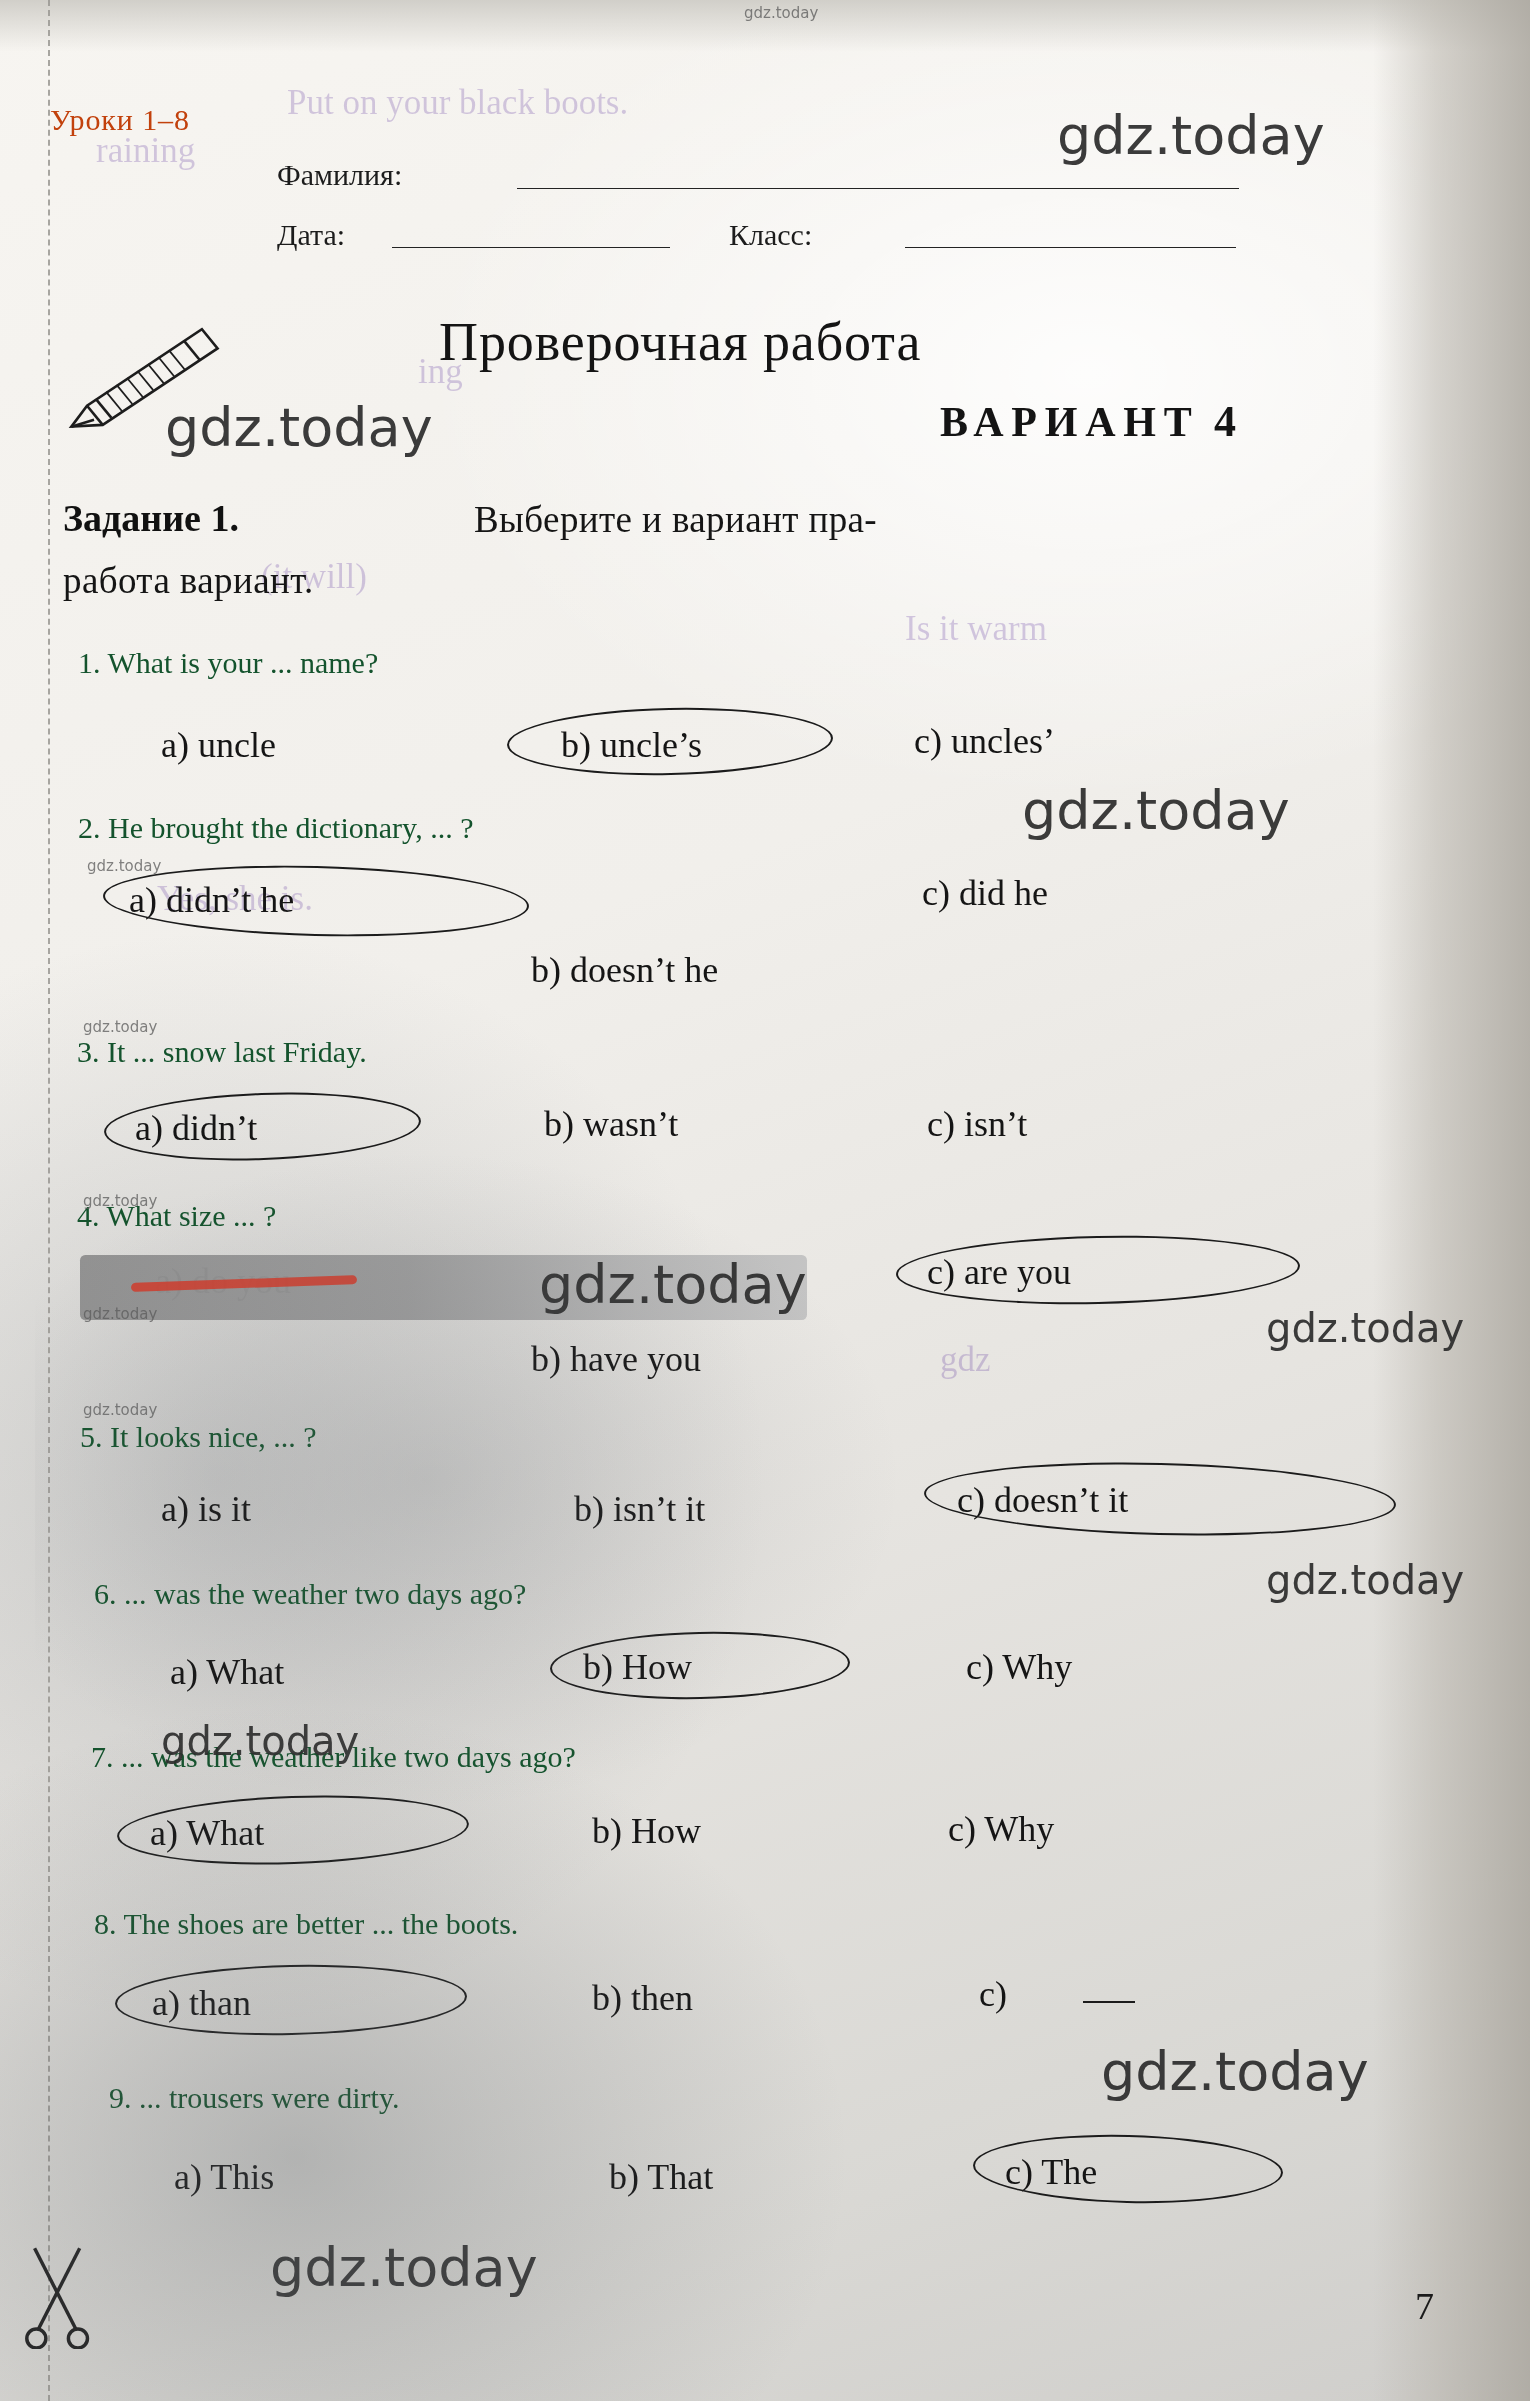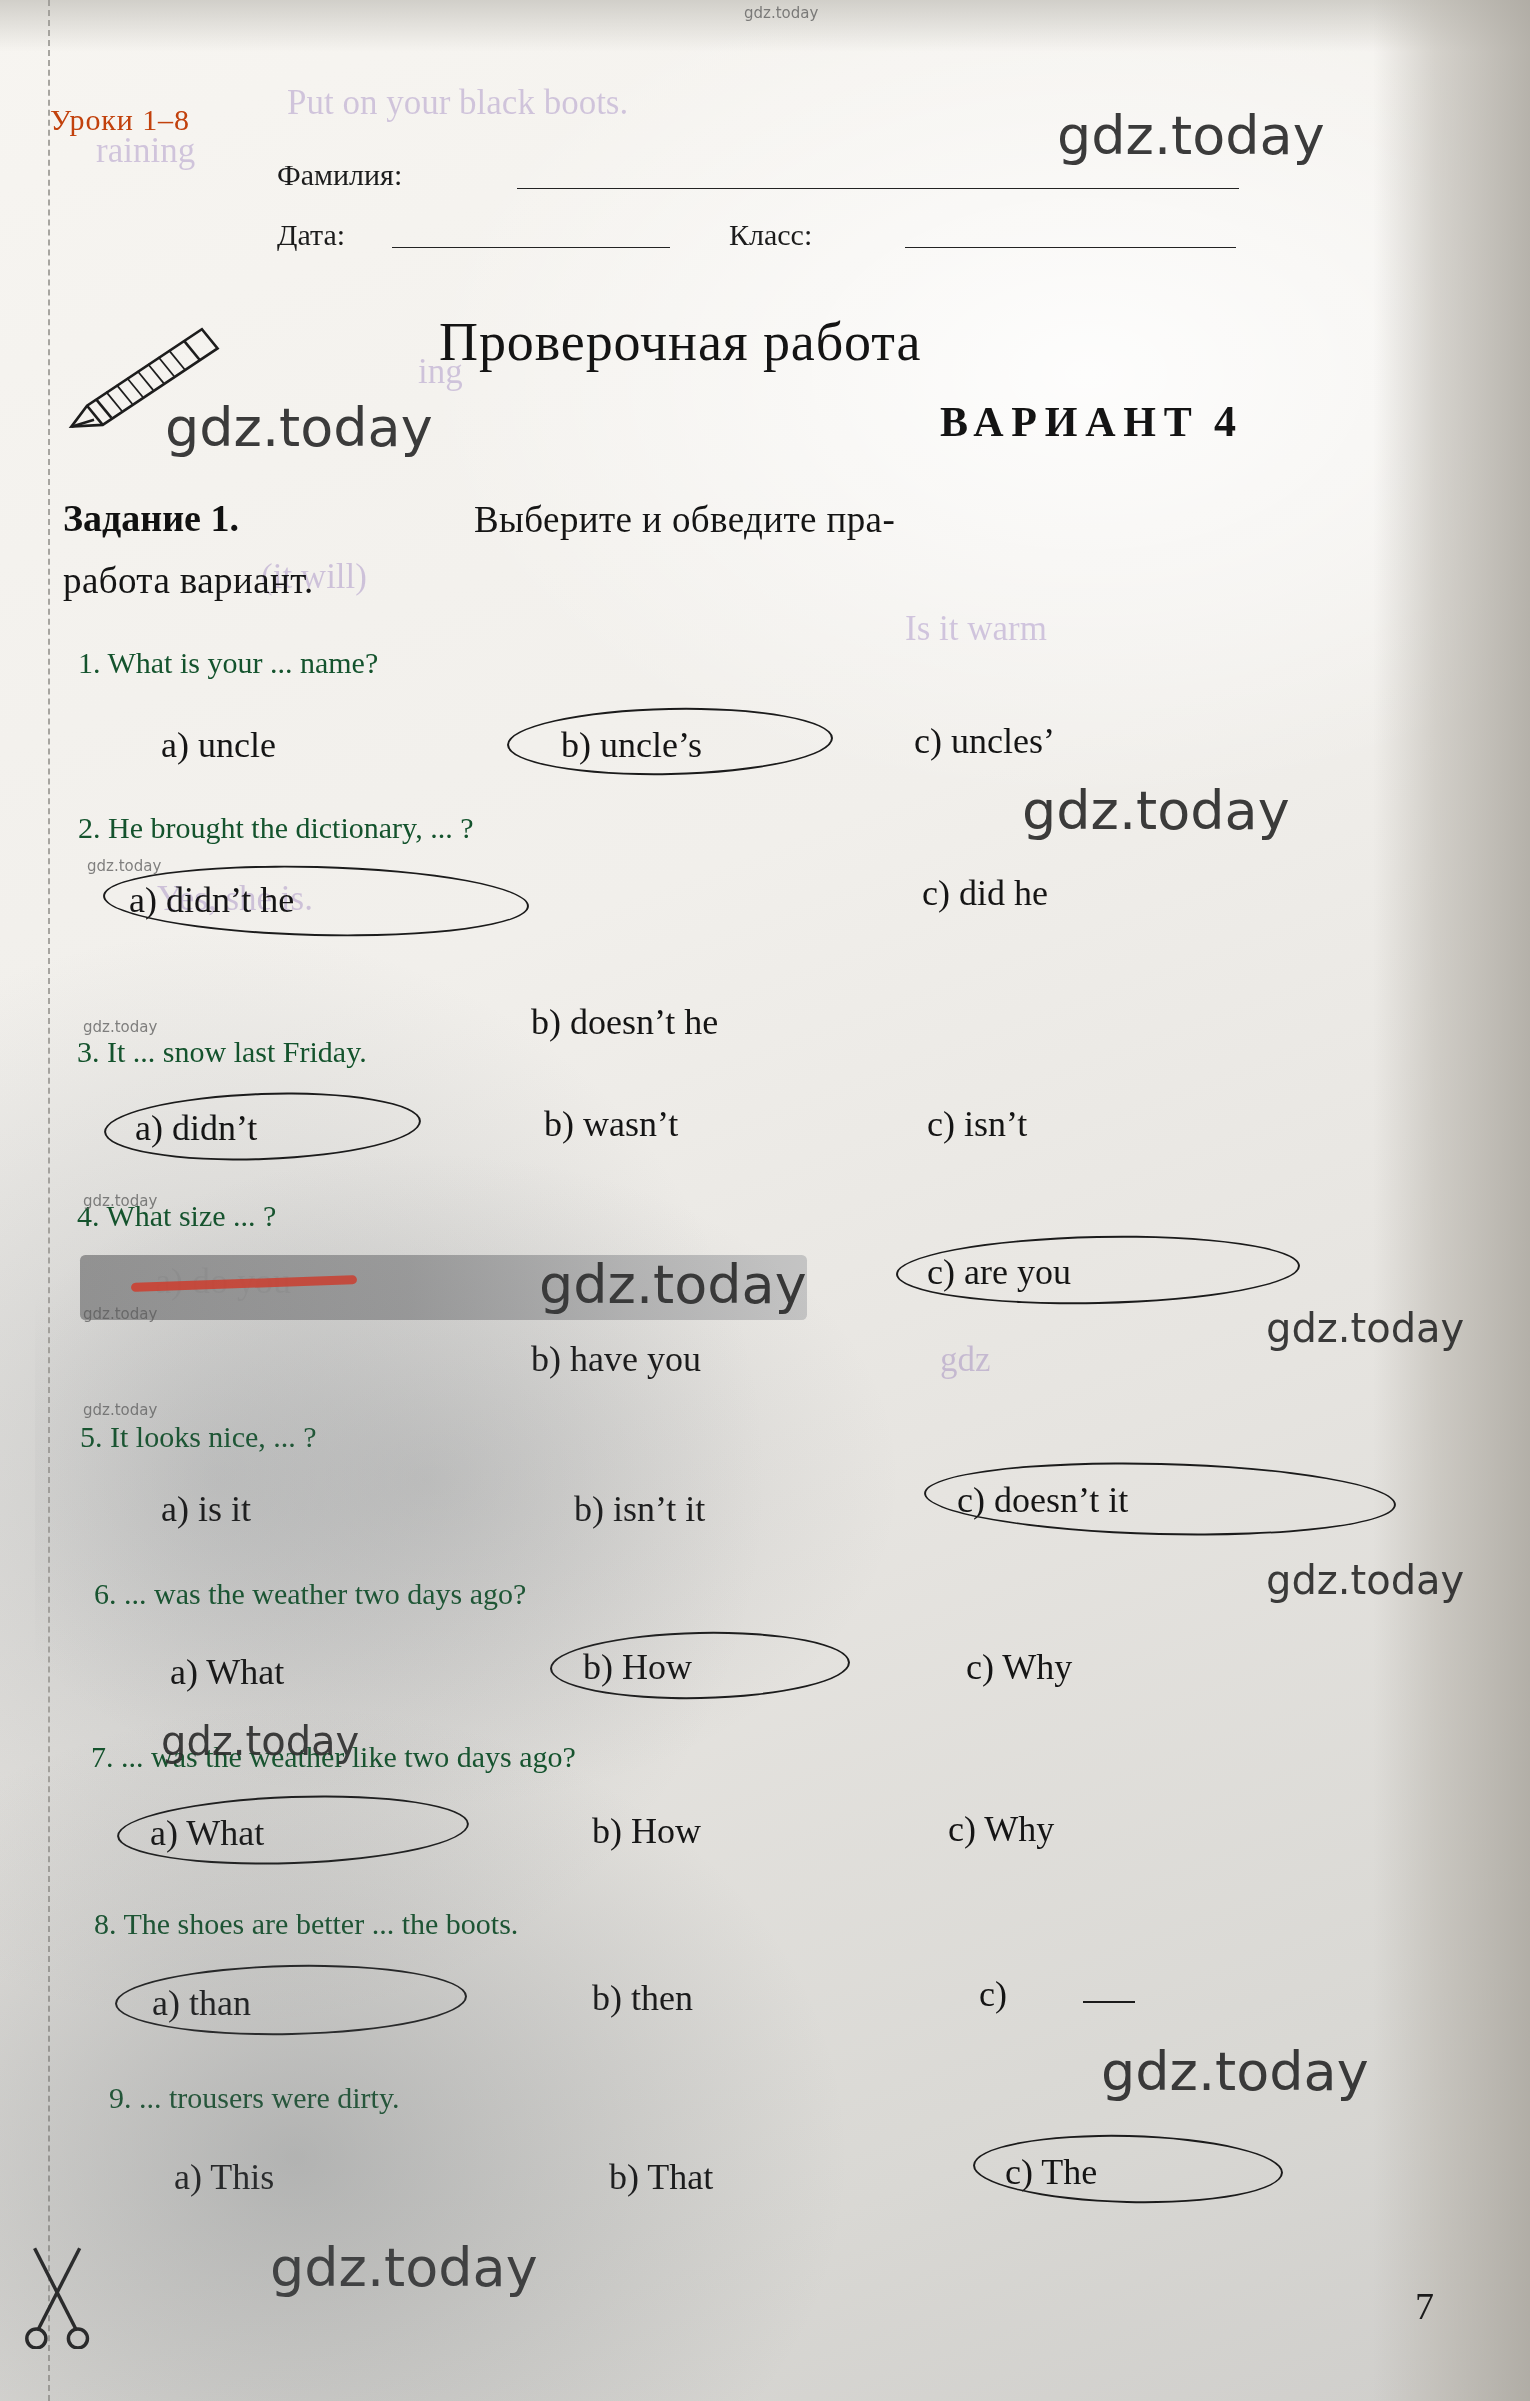--- a/index.html
+++ b/index.html
@@ -186,33 +186,33 @@
       <line x1="120" y1="40" x2="138" y2="62" stroke-width="2"></line>
       <line x1="132" y1="32" x2="150" y2="54" stroke-width="2"></line>
     </g>
   </svg>
 
   <div class="title">Проверочная работа</div>
   <div class="variant">ВАРИАНТ</div>
   <div class="variant-num">4</div>
 
   <div style="position:absolute;left:63px;top:496px;font-size:38px;font-weight:bold;color:#111;">Задание 1.</div>
-  <div style="position:absolute;left:474px;top:498px;font-size:37px;color:#151515;letter-spacing:0.4px;">Выберите  и  обведите  пра-</div>
+  <div style="position:absolute;left:474px;top:498px;font-size:37px;color:#151515;letter-spacing:0.4px;">Выберите  и  вариант  пра-</div>
   <div style="position:absolute;left:63px;top:559px;font-size:37px;color:#151515;letter-spacing:0.4px;">работа  вариант.</div>
 
   <div class="q" style="left:78px;top:646px;">1. What  is  your  ...  name?</div>
   <div class="opt" style="left:161px;top:724px;">a) uncle</div>
   <div class="opt" style="left:561px;top:724px;">b) uncle’s</div>
   <div class="circle" style="left:507px;top:708px;width:322px;height:63px;"></div>
   <div class="opt" style="left:914px;top:720px;">c) uncles’</div>
 
   <div class="q" style="left:78px;top:811px;">2. He  brought  the  dictionary,  ... ?</div>
   <div class="opt" style="left:129px;top:879px;">a) didn’t  he</div>
   <div class="circle r2" style="left:103px;top:866px;width:422px;height:66px;"></div>
-  <div class="opt" style="left:531px;top:1001px;">b) doesn’t  he</div>
+  <div class="opt" style="left:531px;top:949px;">b) doesn’t  he</div>
   <div class="opt" style="left:922px;top:872px;">c) did  he</div>
 
   <div class="q" style="left:77px;top:1035px;">3. It  ...  snow  last  Friday.</div>
   <div class="opt" style="left:135px;top:1107px;">a) didn’t</div>
   <div class="circle r3" style="left:104px;top:1093px;width:313px;height:63px;"></div>
   <div class="opt" style="left:544px;top:1103px;text-align:center;">b) wasn’t</div>
   <div class="opt" style="left:927px;top:1103px;">c) isn’t</div>
 
   <div class="q" style="left:77px;top:1199px;">4. What  size  ... ?</div>
   <div class="opt" style="left:155px;top:1260px;opacity:.65;">a) do  you</div>

